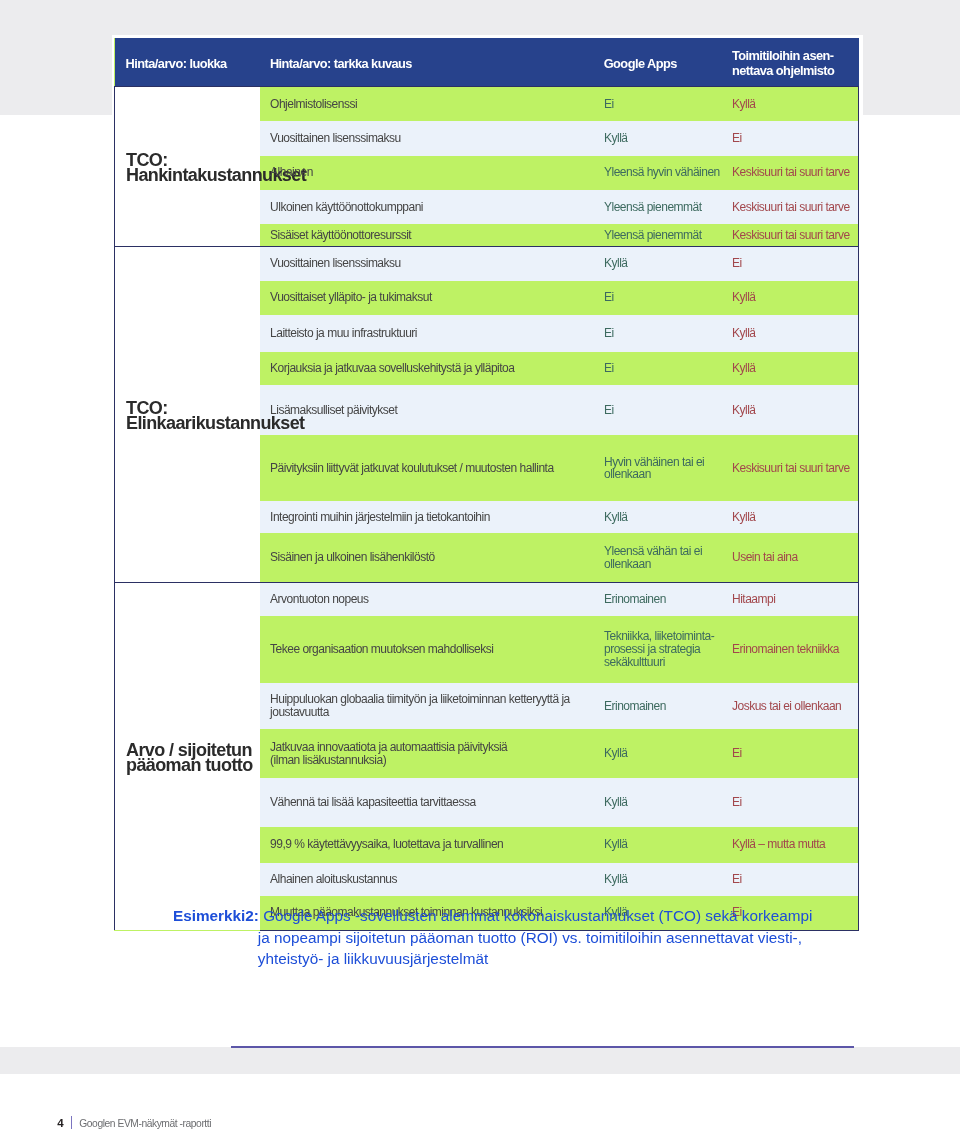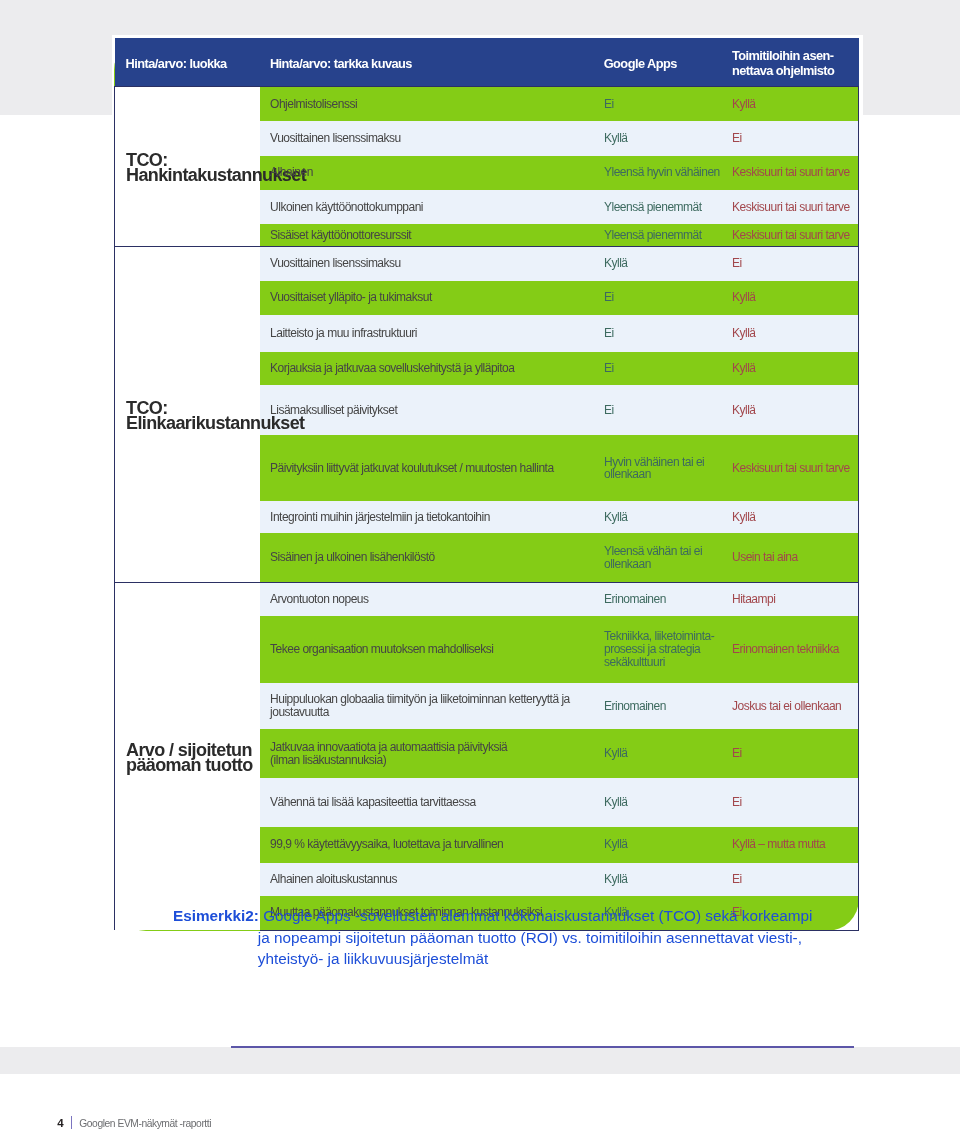--- a/index.html
+++ b/index.html
@@ -10,21 +10,21 @@
     -webkit-font-smoothing:antialiased;
   }
   .page{position:relative;width:960px;height:1133px;transform:translateZ(0);}
   .topband{position:absolute;left:0;top:0;width:960px;height:114.5px;background:#ECECEE;}
   .halo{position:absolute;left:111.6px;top:35.4px;width:751.6px;height:80px;background:#fff;}
   .botband{position:absolute;left:0;top:1046.5px;width:960px;height:27px;background:#ECECEE;}
   .rule{position:absolute;left:231px;top:1046px;width:623px;height:2.2px;background:#5c56a8;}
 
   
   .tblwrap{position:absolute;left:114px;top:38.3px;width:745px;}
-  table{border-collapse:collapse;width:745px;table-layout:fixed;background:#84cc16;border-radius:32px;}
+  table{border-collapse:collapse;width:745px;table-layout:fixed;background:#bef264;}
   thead th{background:#27428c;color:#fff;font-weight:bold;font-size:12.8px;letter-spacing:-0.55px;
            text-align:left;vertical-align:middle;padding:3.5px 0 0 0;height:44.2px;line-height:14.6px;}
   th.h1{padding-left:11.1px;}
   th.h2{padding-left:9.9px;}
   th.h3{padding-left:5.7px;}
   th.h4{padding-left:5.9px;}
   tbody td{font-size:12px;letter-spacing:-0.5px;color:#454545;vertical-align:middle;padding:0;line-height:12.8px;}
   td.lab{font-weight:bold;color:#2b2b2b;font-size:18px;letter-spacing:-0.6px;background:#fff;padding-top:2.5px;
          padding-left:11px;line-height:14.8px;vertical-align:middle;}
   td.desc{padding-left:10.1px;padding-right:10px;}

